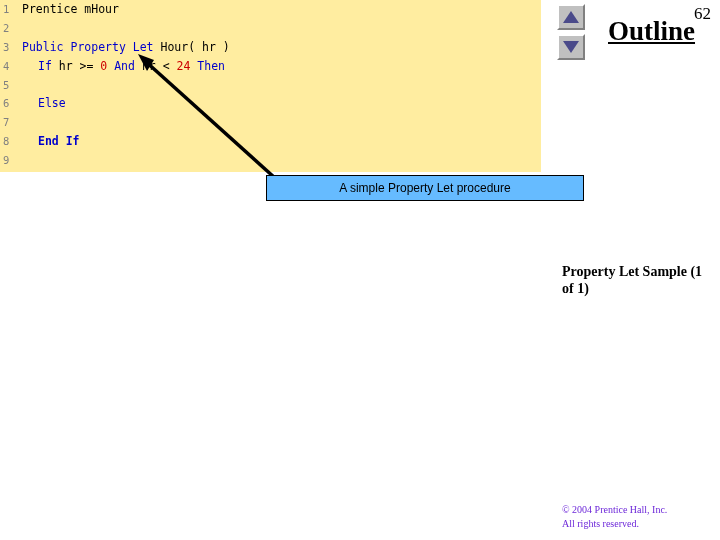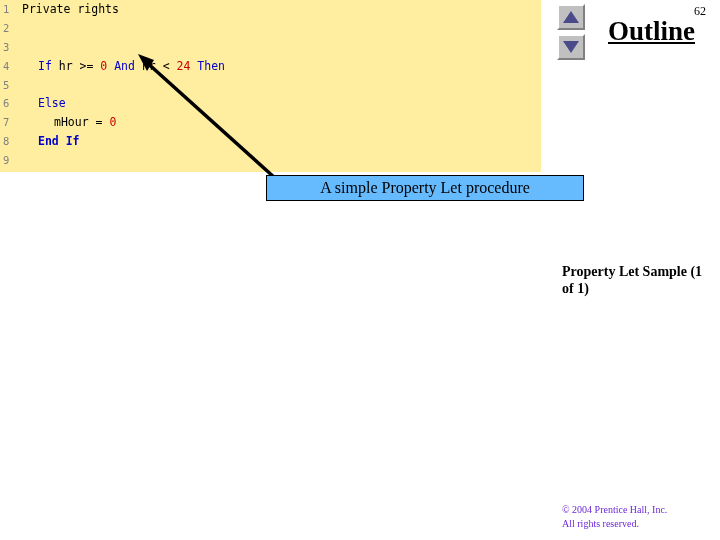--- a/index.html
+++ b/index.html
@@ -71,22 +71,22 @@
     width: 318px;
     height: 26px;
     background: #66bbff;
     border: 1px solid #000000;
     box-sizing: border-box;
     display: flex;
     align-items: center;
     justify-content: center;
   }
   #callout-text {
-    font-family: Liberation Serif, serif;
-    font-size: 16px;
+    font-family: Liberation Sans, sans-serif;
+    font-size: 12px;
     color: #000000;
   }
 
   
   #nav-up, #nav-down {
     position: absolute;
     left: 557px;
     width: 28px;
     height: 26px;
     background: #c0c0c0;
@@ -125,21 +125,21 @@
     font-size: 27px;
     font-weight: bold;
     color: #000000;
     text-decoration: underline;
   }
   #page-number {
     position: absolute;
     left: 694px;
     top: 4px;
     font-family: "Liberation Serif", serif;
-    font-size: 12px;
+    font-size: 17px;
     color: #000000;
   }
 
   
   #slide-caption {
     position: absolute;
     left: 562px;
     top: 263px;
     width: 152px;
     font-family: "Liberation Serif", serif;
@@ -158,27 +158,27 @@
     font-family: "Liberation Serif", serif;
     font-size: 10px;
     line-height: 14px;
     color: #6d28d9;
   }
 </style>
 </head>
 <body>
 
 <div id="code-panel">
-    <div class="code-line"><span class="ln">1</span><span class="code-text" style="padding-left: 0px;"><span class="pl">Private rights</span></span></div>
+    <div class="code-line"><span class="ln">1</span><span class="code-text" style="padding-left: 0px;"><span class="pl">Prentice mHour</span></span></div>
     <div class="code-line"><span class="ln">2</span><span class="code-text" style="padding-left: 0px;"></span></div>
-    <div class="code-line"><span class="ln">3</span></div>
+    <div class="code-line"><span class="ln">3</span><span class="code-text" style="padding-left: 0px;"><span class="kw">Public Property Let</span><span class="pl"> Hour( hr )</span></span></div>
     <div class="code-line"><span class="ln">4</span><span class="code-text" style="padding-left: 16px;"><span class="kw">If</span><span class="pl"> hr &gt;= </span><span class="num">0</span><span class="kw"> And</span><span class="pl"> hr &lt; </span><span class="num">24</span><span class="kw"> Then</span></span></div>
     <div class="code-line"><span class="ln">5</span></div>
     <div class="code-line"><span class="ln">6</span><span class="code-text" style="padding-left: 16px;"><span class="kw">Else</span></span></div>
-    <div class="code-line"><span class="ln">7</span><span class="code-text" style="padding-left: 32px;"><span class="pl">mHour = </span><span class="num">0</span></span></div>
+    <div class="code-line"><span class="ln">7</span></div>
     <div class="code-line"><span class="ln">8</span><span class="code-text" style="padding-left: 16px; font-weight: bold;"><span class="kw">End If</span></span></div>
     <div class="code-line"><span class="ln">9</span></div>
   </div>
 
 <svg id="callout-arrow" viewBox="0 0 180 160">
   <line x1="155" y1="148" x2="24" y2="30" stroke="#000000" stroke-width="3.5"></line>
   <polygon points="18,24 34,30 27,41" fill="#000000"></polygon>
 </svg>
 
 <div id="callout-box">

